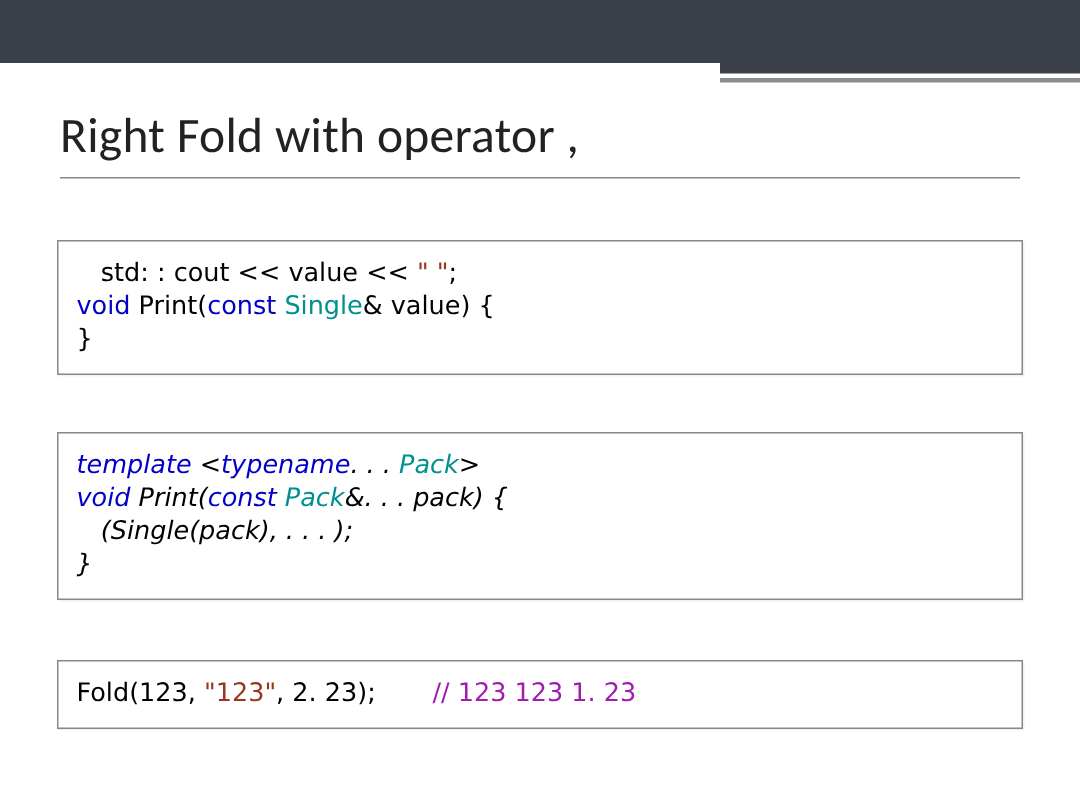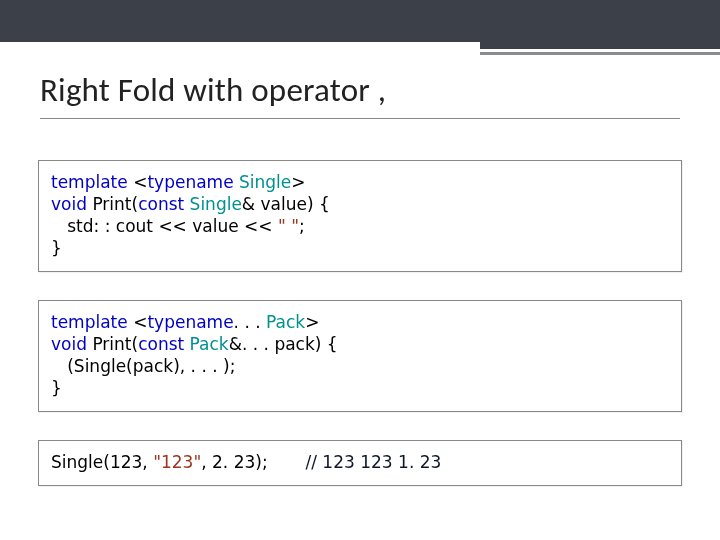--- a/index.html
+++ b/index.html
@@ -68,49 +68,48 @@
     box-shadow: 1px 1px 0 rgba(0,0,0,0.05);
     padding: 10px 12px 12px 12px;
     font-family: "Verdana", "DejaVu Sans", sans-serif;
     font-size: 17px;
     line-height: 1.3;
     color: #000;
   }
   .codebox .kw   { color: #0000c8; }
   .codebox .type { color: #009090; }
   .codebox .str  { color: #9a3520; }
-  .codebox .cmt  { color: #0f172a; }
+  .codebox .cmt  { color: #a21caf; }
   .box1 { top: 160px; }
-  .box2 { top: 300px; }
+  .box2 { top: 288px; font-style: italic; }
   .box3 { top: 440px; }
   .codeline { white-space: pre; }
 </style>
 </head>
 <body>
 
 <div class="slide">
 
   <div class="header-bar">
     <div class="header-short"></div>
     <div class="header-long"></div>
   </div>
 
   <div class="title-wrap">
     <div class="title">Right Fold with operator ,</div>
   </div>
 
   <div class="codebox box1">
-      <div class="codeline"><span class="kw">template</span><span> &lt;</span><span class="kw">typename</span><span> </span><span class="type">Single</span><span>&gt;</span></div>
+      <div class="codeline"><span>   std: : cout &lt;&lt; value &lt;&lt; </span><span class="str">" "</span><span>;</span></div>
       <div class="codeline"><span class="kw">void</span><span> Print(</span><span class="kw">const</span><span> </span><span class="type">Single</span><span>&amp; value) {</span></div>
-      <div class="codeline"><span>   std: : cout &lt;&lt; value &lt;&lt; </span><span class="str">" "</span><span>;</span></div>
       <div class="codeline"><span>}</span></div>
     </div>
   <div class="codebox box2">
       <div class="codeline"><span class="kw">template</span><span> &lt;</span><span class="kw">typename</span><span>. . . </span><span class="type">Pack</span><span>&gt;</span></div>
       <div class="codeline"><span class="kw">void</span><span> Print(</span><span class="kw">const</span><span> </span><span class="type">Pack</span><span>&amp;. . . pack) {</span></div>
       <div class="codeline"><span>   (Single(pack), . . . );</span></div>
       <div class="codeline"><span>}</span></div>
     </div>
   <div class="codebox box3">
-      <div class="codeline"><span>Single(123, </span><span class="str">"123"</span><span>, 2. 23);       </span><span class="cmt">// 123 123 1. 23</span></div>
+      <div class="codeline"><span>Fold(123, </span><span class="str">"123"</span><span>, 2. 23);       </span><span class="cmt">// 123 123 1. 23</span></div>
     </div>
 
 </div>
 
 </body></html>

